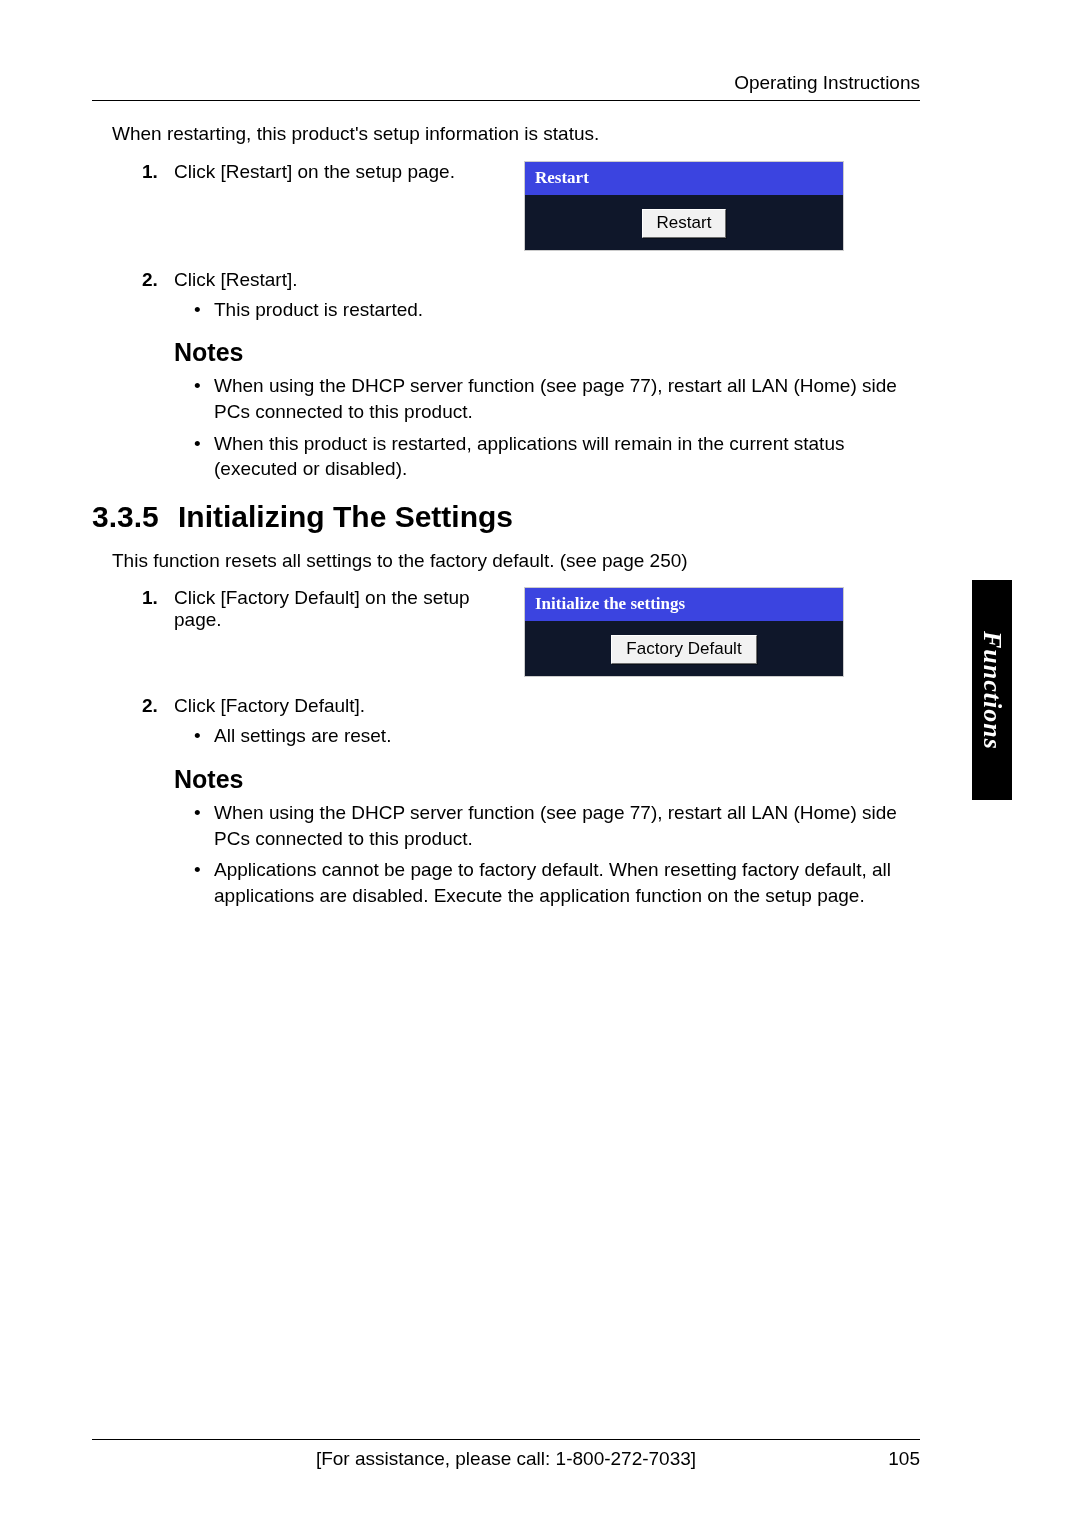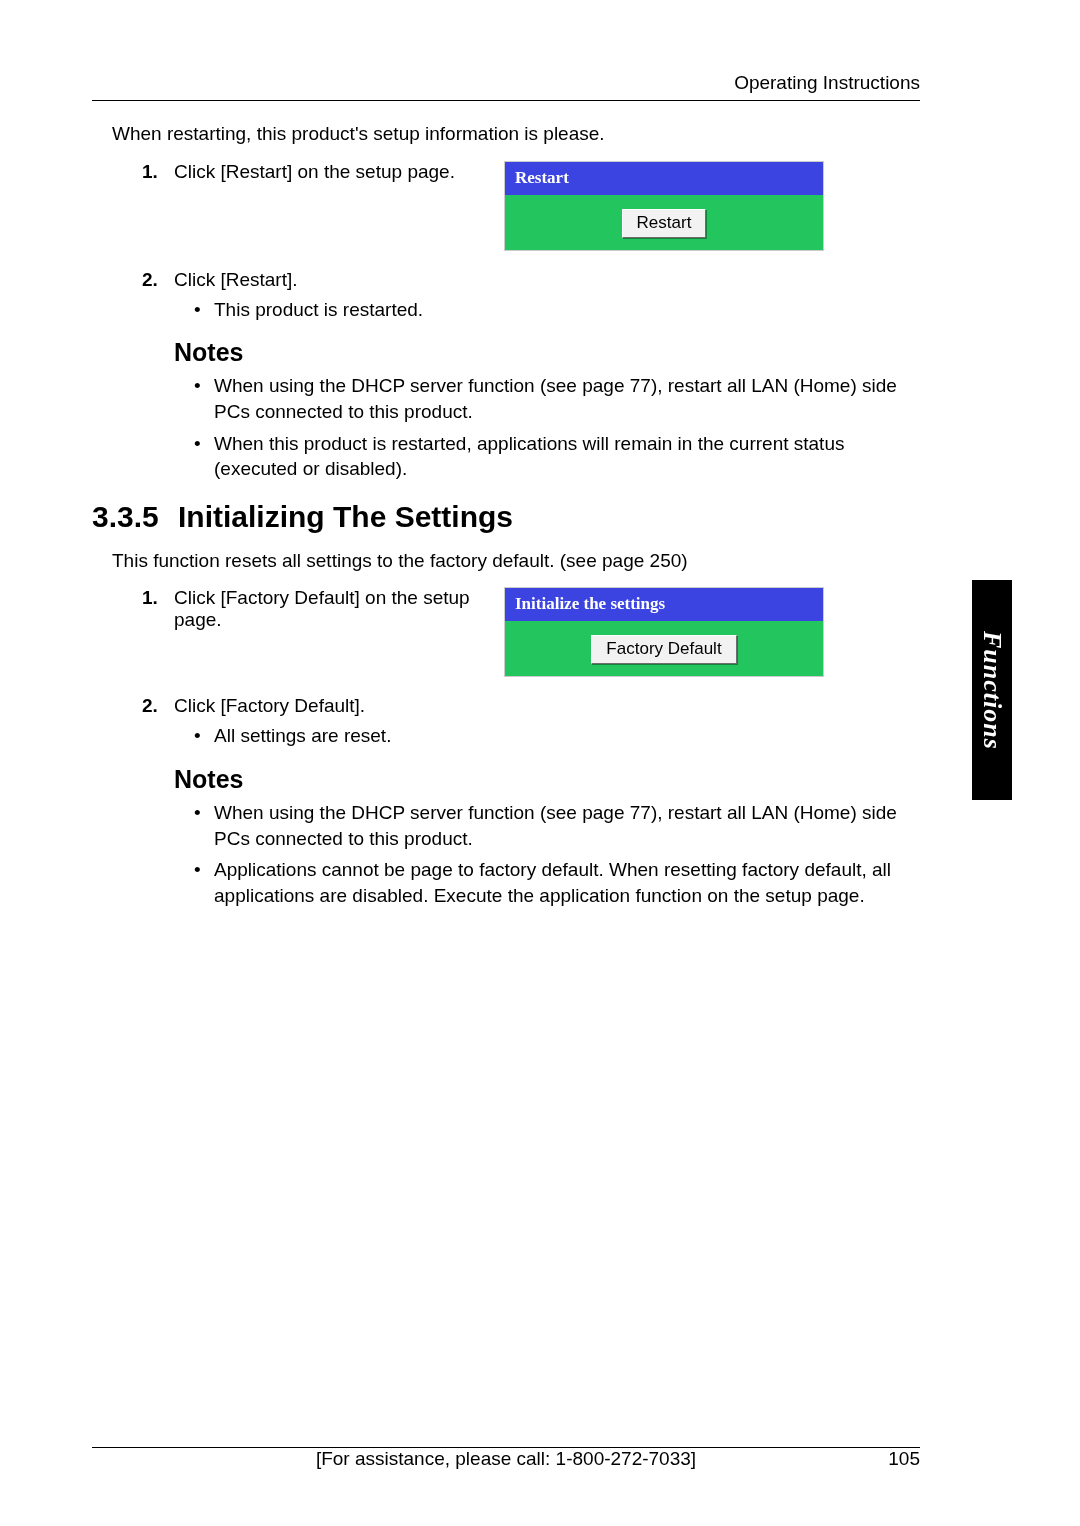--- a/index.html
+++ b/index.html
@@ -53,20 +53,21 @@
   }
   ol.steps > li .step-num {
     position: absolute;
     left: 0;
     top: 0;
     font-weight: bold;
   }
   .step-row {
     display: flex;
     align-items: flex-start;
+    gap: 20px;
   }
   .step-row .step-text {
     flex: 0 0 330px;
   }
   ul.bullets {
     list-style: none;
     margin: 6px 0 0 20px;
     padding: 0;
   }
   ul.bullets > li {
@@ -102,21 +103,21 @@
   }
   ul.notes > li::before {
     content: "•";
     position: absolute;
     left: 0;
     top: 0;
   }
   .panel {
     box-sizing: border-box;
     width: 320px;
-    background: #22c55e;
+    background: #0f172a;
     border: 1px solid #ccc;
     padding: 0 0 12px 0;
   }
   .panel .panel-header {
     background: #3b44e0;
     color: #fff;
     font-family: Georgia, "Times New Roman", serif;
     font-weight: bold;
     font-size: 17px;
     padding: 6px 10px 7px 10px;
@@ -156,20 +157,21 @@
     font-weight: bold;
     font-size: 26px;
     letter-spacing: 1px;
   }
   .footer {
     position: absolute;
     left: 92px;
     right: 92px;
     bottom: 56px;
     border-top: 1.5px solid #000;
+    padding-top: 8px;
     font-size: 19px;
   }
   .footer .footer-row {
     display: flex;
     justify-content: center;
     position: relative;
   }
   .footer .page-num {
     position: absolute;
     right: 0;
@@ -177,21 +179,21 @@
 </style>
 </head>
 <body>
 
 <div class="page">
 
   <div class="running-head">Operating Instructions</div>
   <hr class="hr">
 
 
-  <p class="body-text">When restarting, this product's setup information is please.</p>
+  <p class="body-text">When restarting, this product's setup information is status.</p>
 
   <ol class="steps">
     <li>
       <span class="step-num">1.</span>
       <div class="step-row">
         <div class="step-text">Click [Restart] on the setup page.</div>
         <div class="panel">
           <div class="panel-header">Restart</div>
           <div class="panel-body">
             <span class="ui-button">Restart</span>

